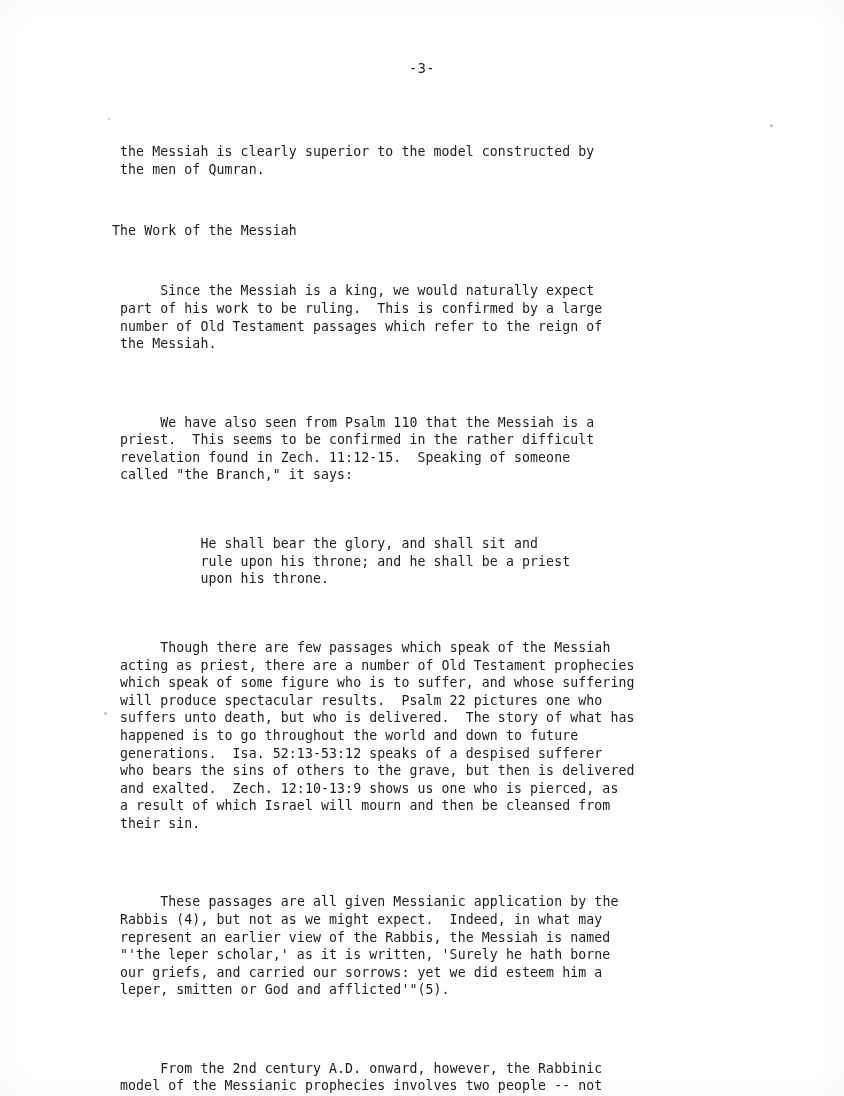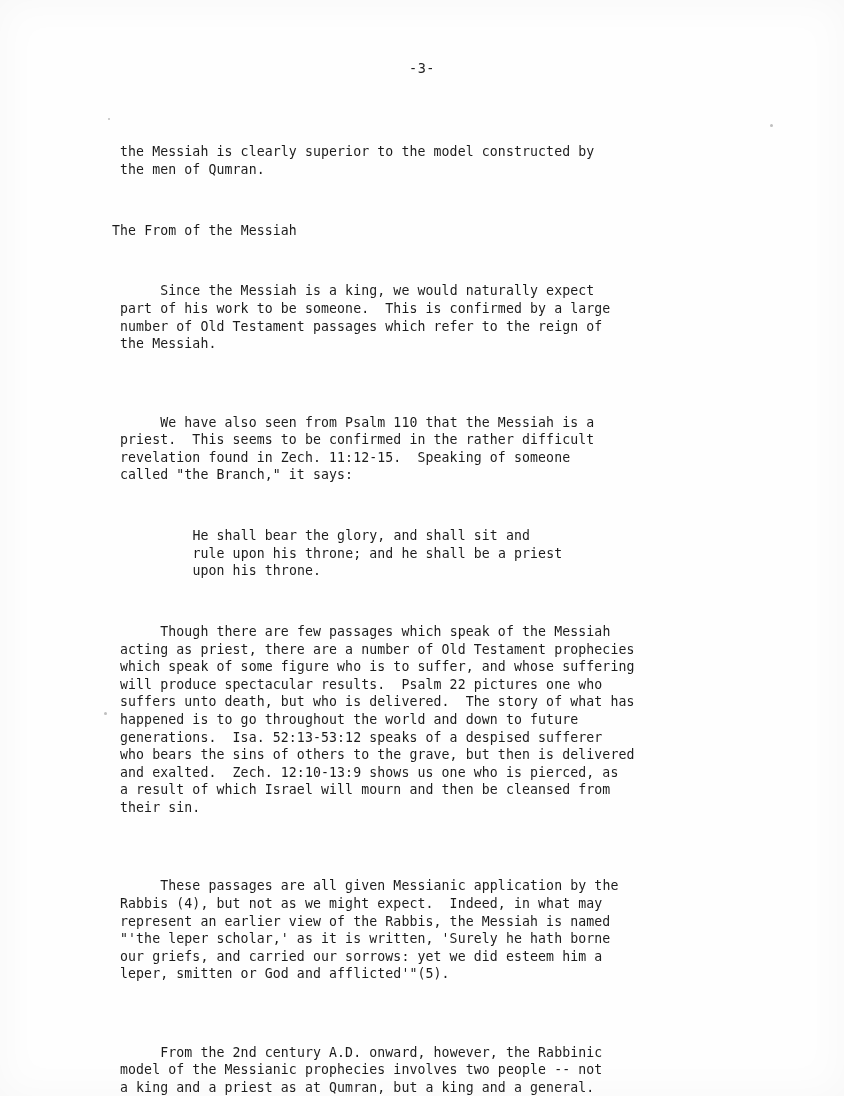--- a/index.html
+++ b/index.html
@@ -49,21 +49,21 @@
   }
   .para + .para {
     margin-top: 17.6px;
   }
   .heading {
     white-space: pre-wrap;
     margin: 0;
   }
   .quote {
     white-space: pre-wrap;
-    margin: 0;
+    margin: 8px;
   }
   .speck {
     position: absolute;
     background: #8a8a8a;
     border-radius: 50%;
     opacity: 0.55;
   }
   .speck.s1 { left: 770px; top: 124px; width: 3px; height: 3px; }
   .speck.s2 { left: 104px; top: 712px; width: 3px; height: 3px; }
   .speck.s3 { left: 108px; top: 118px; width: 2px; height: 2px; }
@@ -78,23 +78,23 @@
 </head>
 <body>
 
 <div class="page">
 
   <div class="page-number">-3-</div>
 
   <div class="body-text">
     <p class="para">the Messiah is clearly superior to the model constructed by
 the men of Qumran.</p>
-    <p class="heading">The From of the Messiah</p>
+    <p class="heading">The Work of the Messiah</p>
     <p class="para">     Since the Messiah is a king, we would naturally expect
-part of his work to be someone.  This is confirmed by a large
+part of his work to be ruling.  This is confirmed by a large
 number of Old Testament passages which refer to the reign of
 the Messiah.</p>
     <p class="para">     We have also seen from Psalm 110 that the Messiah is a
 priest.  This seems to be confirmed in the rather difficult
 revelation found in Zech. 11:12-15.  Speaking of someone
 called "the Branch," it says:</p>
     <p class="quote">          He shall bear the glory, and shall sit and
           rule upon his throne; and he shall be a priest
           upon his throne.</p>
     <p class="para">     Though there are few passages which speak of the Messiah

